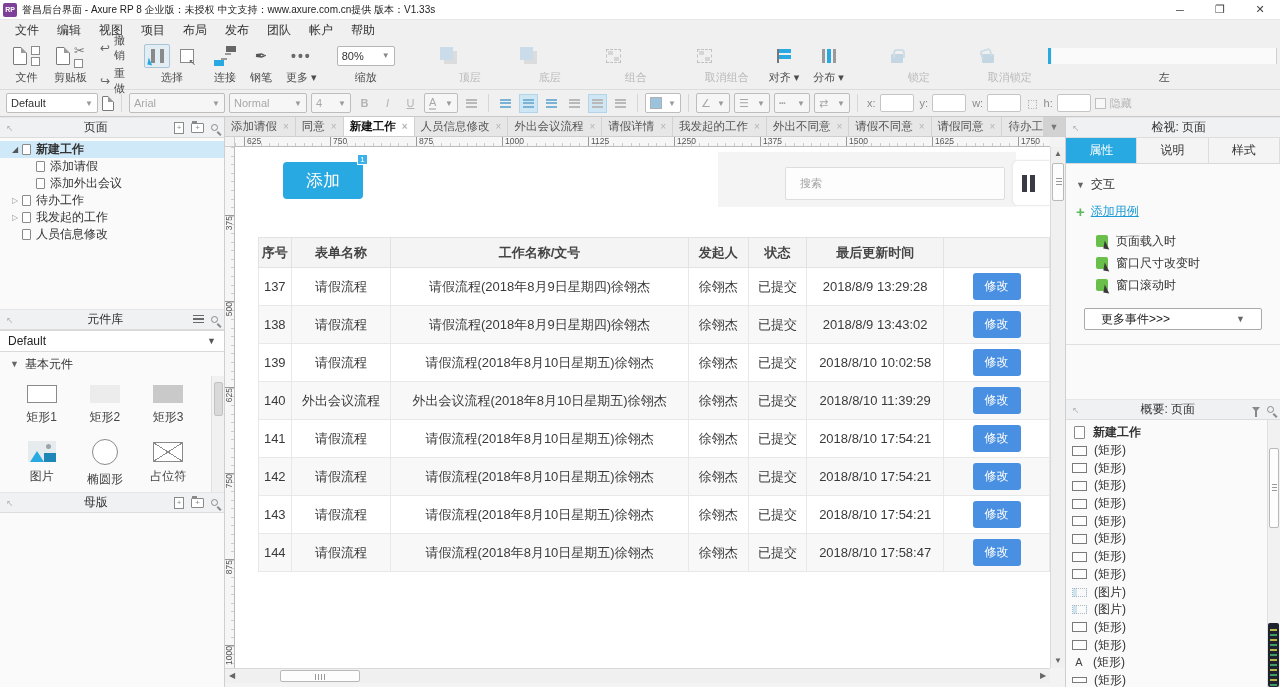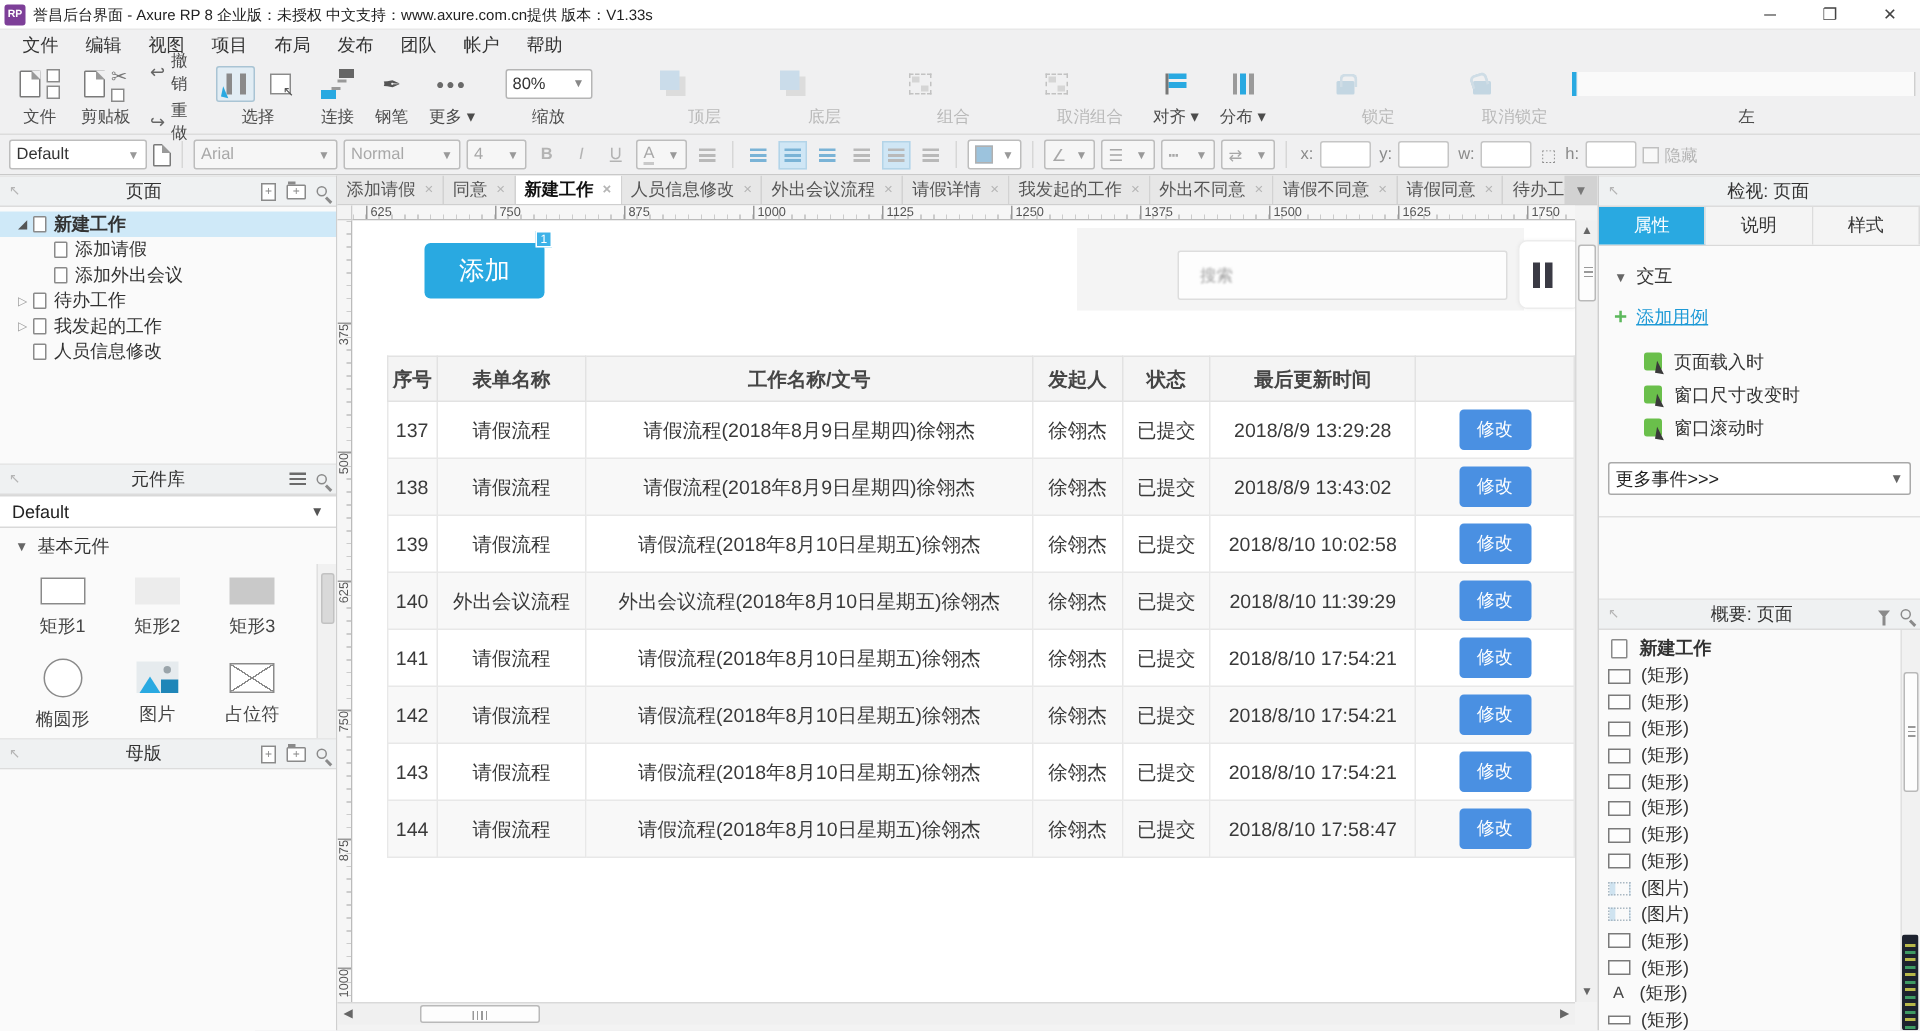--- a/index.html
+++ b/index.html
@@ -204,22 +204,22 @@
   .insp-content { height:235px; flex:0 0 235px; overflow:hidden; }
   .sec-head { display:flex; align-items:center; gap:6px; font-size:12px; color:#333; padding:12px 10px 0; }
   .sec-head .caret { font-size:9px; color:#666; }
   .addcase-row { display:flex; align-items:center; gap:6px; padding:10px 10px 2px; }
   .plus { color:#5cb85c; font-size:15px; font-weight:bold; line-height:1; }
   .addcase-link { font-size:12px; color:#1e9ad6; text-decoration:underline; }
   .events { padding:8px 0 0 30px; }
   .event-row { display:flex; align-items:center; gap:8px; height:22px; font-size:12px; color:#333; }
   .case-icon { width:12px; height:12px; background:#6abf4b; border-radius:2px; position:relative; flex:0 0 12px; }
   .case-icon::after { content:""; position:absolute; right:-2px; bottom:-2px; border-style:solid; border-width:8px 0 0 6px; border-color:transparent transparent transparent #3a3a3a; transform:rotate(10deg); }
-  .more-events { margin:12px 6px 0; height:22px; background:#fff; border:1px solid #a9a9a9; border-radius:2px;
-                 display:flex; align-items:center; font-size:12px; color:#222; padding:0 4px; }
+  .more-events { margin:12px 18px 0; height:22px; background:#fff; border:1px solid #a9a9a9; border-radius:2px;
+                 display:flex; align-items:center; font-size:12px; color:#222; padding:0 16px; }
   .more-events .caret { margin-left:auto; color:#666; font-size:9px; }
   .insp-divider { border-top:1px solid #e0e0e0; margin-top:14px; }
   .adaptive-row { display:flex; align-items:center; padding:10px 10px 0; font-size:12px; color:#333; }
   .adaptive-right { margin-left:auto; display:flex; align-items:center; gap:6px; }
   .chk2 { width:12px; height:12px; border:1px solid #9a9a9a; background:#fff; }
   .i-devices { width:16px; height:11px; background:#29a9e1; border-radius:1px; position:relative; }
   .i-devices::after { content:""; position:absolute; right:-2px; top:2px; width:6px; height:11px; background:#1f86b8; border:1px solid #fafafa; border-radius:1px; }
 
   .outline-list { flex:1; overflow:hidden; padding:4px 0 0 6px; position:relative; }
   .o-row { height:17.7px; display:flex; align-items:center; gap:7px; font-size:12px; color:#333; }
@@ -563,26 +563,26 @@
           </div>
             <div class="widget">
             <span class="w-icon w-rect2"></span>
             <span class="w-label">矩形2</span>
           </div>
             <div class="widget">
             <span class="w-icon w-rect3"></span>
             <span class="w-label">矩形3</span>
           </div>
             <div class="widget">
+            <span class="w-icon w-image"></span>
+            <span class="w-label">图片</span>
+          </div>
+            <div class="widget">
             <span class="w-icon w-ellipse"></span>
             <span class="w-label">椭圆形</span>
-          </div>
-            <div class="widget">
-            <span class="w-icon w-image"></span>
-            <span class="w-label">图片</span>
           </div>
             <div class="widget">
             <span class="w-icon w-placeholder"></span>
             <span class="w-label">占位符</span>
           </div>
           </div>
         <div class="w-scroll">
             <div class="w-thumb"></div>
           </div>
       </div>

